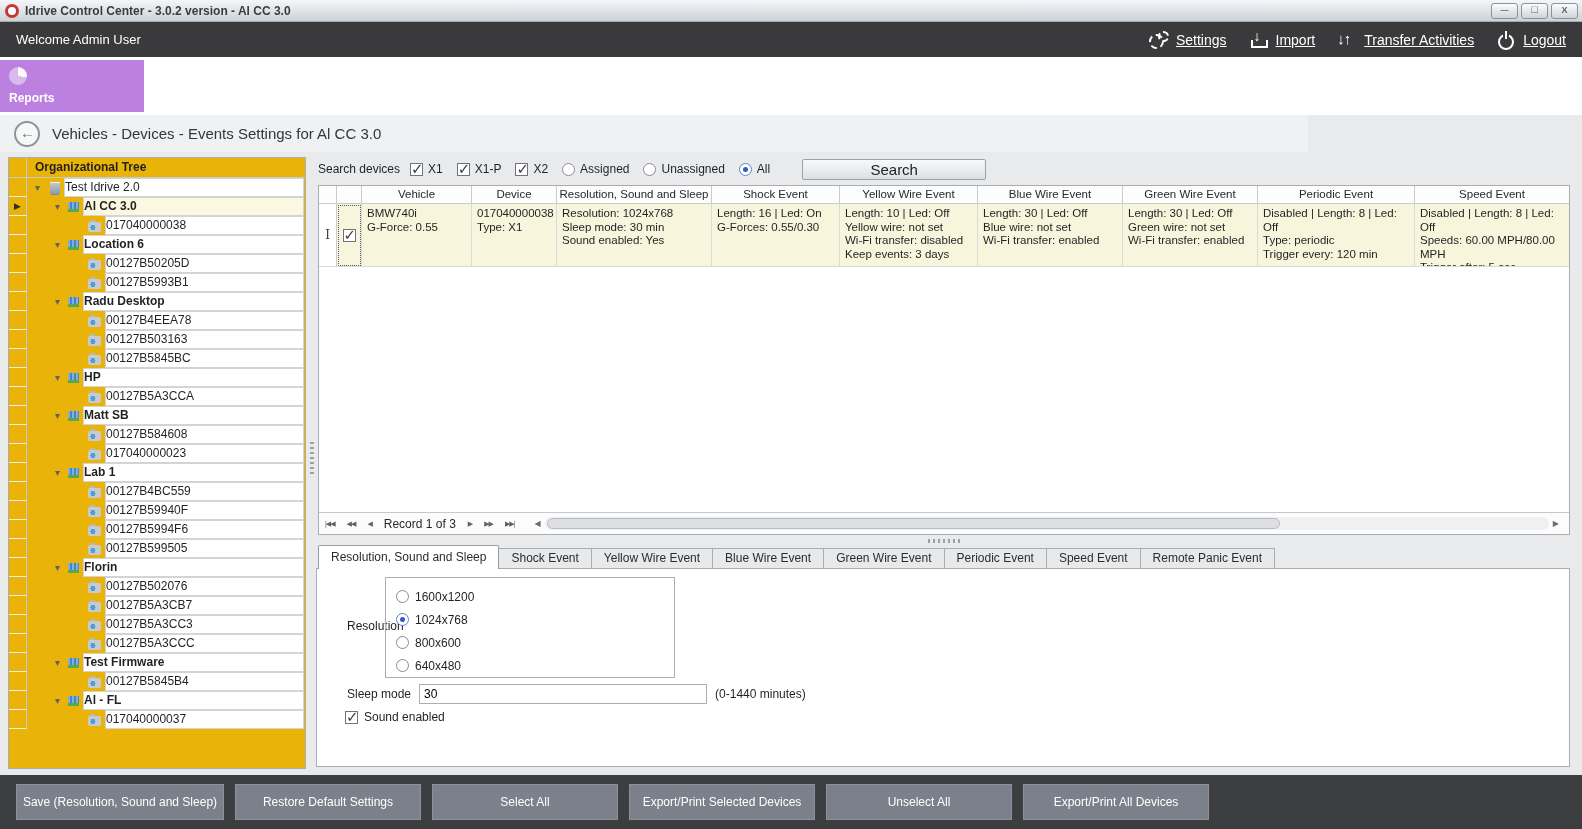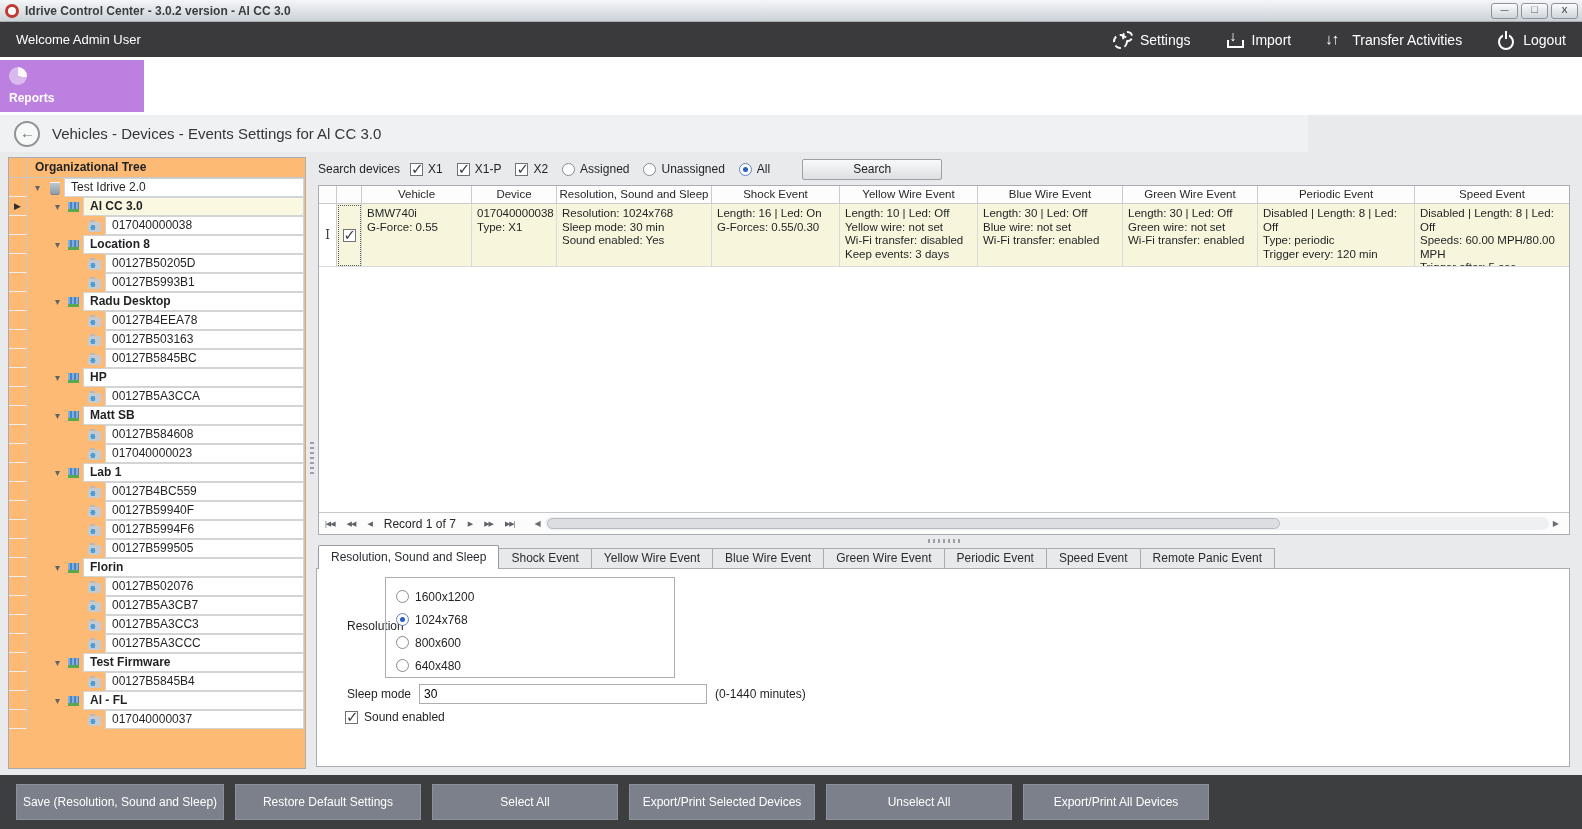--- a/index.html
+++ b/index.html
@@ -19,21 +19,21 @@
   .win-btn::before { position:absolute; left:0; right:0; top:-1px; text-align:center;
     font-size:10px; font-weight:bold; color:#5A5F66; }
   .win-min::before { content:"—"; font-size:8px; top:1px; }
   .win-max::before { content:"□"; font-size:11px; }
   .win-close::before { content:"X"; font-size:9px; top:1px; }
 
   
   .topbar { position:absolute; left:0; top:22px; width:1582px; height:35px; background:#3A3A3C;
     display:flex; align-items:center; color:#fff; padding:0 16px; }
   .welcome { font-size:13px; }
-  .top-actions { margin-left:auto; display:flex; gap:34px; align-items:flex-end; }
+  .top-actions { margin-left:auto; display:flex; gap:22px; align-items:flex-end;text-decoration:underline; }
   .top-action { display:flex; align-items:center; gap:7px; font-size:14px; cursor:default; }
   .act-icon { width:20px; height:18px; position:relative; display:inline-block; }
   .top-action[data-icon="gears-icon"] .act-icon::before { content:""; position:absolute;
     left:0; top:3px; width:11px; height:11px; border:2px dashed #fff; border-radius:50%; }
   .top-action[data-icon="gears-icon"] .act-icon::after { content:""; position:absolute;
     left:9px; top:0px; width:7px; height:7px; border:2px dashed #fff; border-radius:50%; }
   .top-action[data-icon="import-icon"] .act-icon::before { content:"↓"; position:absolute;
     left:5px; top:-3px; font-size:14px; font-weight:bold; color:#fff; }
   .top-action[data-icon="import-icon"] .act-icon::after { content:""; position:absolute;
     left:2px; bottom:1px; width:13px; height:6px; border:2px solid #fff; border-top:none; }
@@ -77,21 +77,21 @@
   .breadcrumb-bar { position:absolute; left:0; top:115px; width:1308px; height:37px;
     background:#F0F1F2; display:flex; align-items:center; padding-left:14px; }
   .back-btn { width:26px; height:26px; border:2px solid #8F9498; border-radius:50%;
     position:relative; background:#F7F8F8; }
   .back-btn::before { content:"←"; position:absolute; left:4px; top:1px; font-size:15px;
     font-weight:bold; color:#6E7377; }
   .page-title { font-size:15px; color:#33363A; margin-left:12px; }
 
   
   .tree-panel { position:absolute; left:8px; top:157px; width:298px; height:612px;
-    background:#fdba74; border:1px solid #A9ADB2; display:flex; flex-direction:column; overflow:hidden; }
+    background:#eab308; border:1px solid #A9ADB2; display:flex; flex-direction:column; overflow:hidden; }
   .tree-header { height:20px; display:flex; border-bottom:1px solid #C6C8CA; flex:none; }
   .tree-header .gut { width:18px; border-right:1px solid #C6C8CA; }
   .tree-header .th-label { font-size:12px; font-weight:bold; padding-left:8px; line-height:19px; }
   .tree-row { height:19px; display:flex; flex:none; position:relative; }
   .tree-gutter { width:18px; border-right:1px solid #C6C8CA; border-bottom:1px solid #EDEEEF;
     display:flex; align-items:center; justify-content:center; flex:none; }
   .sel-arrow { display:none; font-size:9px; color:#2B2D2F; line-height:9px; }
   .tree-row[data-selected="true"] .sel-arrow { display:block; }
   .tree-content { flex:1; display:flex; align-items:center; min-width:0; }
   .tree-row[data-level="0"] .tree-content { padding-left:8px; }
@@ -104,40 +104,40 @@
     background:linear-gradient(#C2CBD3,#8E9CA7);
     box-shadow:inset 0 1px 0 rgba(255,255,255,.8), 0 2px 0 -1px #7C8893; }
   .tree-row[data-type="group"] .tree-icon { width:11px; height:10px;
     background:repeating-linear-gradient(90deg,#7FB0E4 0 2px,#4E82BC 2px 4px);
     border-bottom:3px solid #58A84F; }
   .tree-row[data-type="device"] .tree-icon { width:13px; height:10px; border-radius:2px;
     background:radial-gradient(circle at 38% 55%, #4D9FD8 0 2.5px, #C7CBD0 2.6px); margin-top:2px; }
   .tree-row[data-type="device"] .tree-icon::before { content:""; position:absolute; top:-2px; left:2px;
     width:5px; height:2px; background:#B6BABF; }
   .tree-label-box { flex:1; height:19px; margin-top:-1px; margin-right:1px; border:1px solid #D3D4D6;
-    background:#fff; padding-left:6px; font-size:12px; line-height:17px; white-space:nowrap; overflow:hidden; }
+    background:#fff; font-size:12px; line-height:17px; white-space:nowrap; overflow:hidden; }
   .tree-row[data-type="group"] .tree-label-box,
   .tree-row[data-type="org"] .tree-label-box { font-weight:bold; }
   .tree-row[data-type="org"] .tree-label-box { font-weight:normal; }
   .tree-row[data-selected="true"] .tree-label-box { background:#FAF8E0; }
 
   
   .search-row { position:absolute; left:318px; top:158px; width:1252px; height:22px;
     display:flex; align-items:center; font-size:12px; }
   .search-label { margin-right:10px; }
   .chk-item,.rad-item { display:flex; align-items:center; gap:5px; margin-right:14px; }
   .cb { width:13px; height:13px; background:#fff; border:1px solid #70747A; position:relative; flex:none; }
   .cb.checked::after, .chk-item[data-checked="true"] .cb::after { content:"✓"; position:absolute;
     left:0px; top:-4px; font-size:15px; font-weight:bold; color:#3A3D40; }
   .radio { width:13px; height:13px; border-radius:50%; background:#fff; border:1px solid #888C91;
     position:relative; flex:none; }
   .rad-item[data-selected="true"] .radio { border-color:#5E83C3; }
   .rad-item[data-selected="true"] .radio::after { content:""; position:absolute; left:3px; top:3px;
     width:5px; height:5px; border-radius:50%; background:#2C5FC4; }
-  .search-btn { margin-left:18px; width:140px; height:21px; font-size:12px; color:#222;
+  .search-btn { margin-left:18px; width:184px; height:21px; font-size:15px; color:#222;
     background:linear-gradient(#F8F9FA,#DDE0E3); border:1px solid #9CA1A7; border-radius:2px;
     font-family:inherit; }
 
   
   .grid-panel { position:absolute; left:318px; top:185px; width:1252px; height:350px;
     background:#fff; border:1px solid #A9ADB2; overflow:hidden; }
   .grid-header { display:flex; height:18px; background:#FDFDFE; }
   .hfix { border-right:1px solid #C9CBCD; border-bottom:1px solid #C9CBCD; flex:none; }
   .hfix.g { width:18px; } .hfix.c { width:25px; }
   .hcell { border-right:1px solid #C9CBCD; border-bottom:1px solid #C9CBCD; flex:none;
@@ -320,21 +320,21 @@
         <span class="tree-icon"></span>
         <span class="tree-label-box">017040000038</span>
       </div>
     </div>
 
     <div class="tree-row" data-level="1" data-type="group">
       <div class="tree-gutter"></div>
       <div class="tree-content">
         <span class="expander">▾</span>
         <span class="tree-icon"></span>
-        <span class="tree-label-box">Location 8</span>
+        <span class="tree-label-box">Location 6</span>
       </div>
     </div>
 
     <div class="tree-row" data-level="2" data-type="device">
       <div class="tree-gutter"></div>
       <div class="tree-content">
         <span class="expander">▾</span>
         <span class="tree-icon"></span>
         <span class="tree-label-box">00127B50205D</span>
       </div>
@@ -648,21 +648,21 @@
 Type: periodic
 Trigger every: 120 min</div>
     <div class="rcell rc9">Disabled | Length: 8 | Led: Off
 Speeds: 60.00 MPH/80.00 MPH
 Trigger after: 5 sec</div>
   </div>
   <div class="grid-nav">
     <span class="nav-btn" data-glyph="|◀◀"></span>
     <span class="nav-btn" data-glyph="◀◀"></span>
     <span class="nav-btn" data-glyph="◀"></span>
-    <span class="nav-text">Record 1 of 7</span>
+    <span class="nav-text">Record 1 of 3</span>
     <span class="nav-btn" data-glyph="▶"></span>
     <span class="nav-btn" data-glyph="▶▶"></span>
     <span class="nav-btn" data-glyph="▶▶|"></span>
     <div class="hscroll">
       <span class="hs-arrow">◀</span>
       <div class="hs-track">
         <div class="hs-thumb"></div>
       </div>
       <span class="hs-arrow">▶</span>
     </div>

